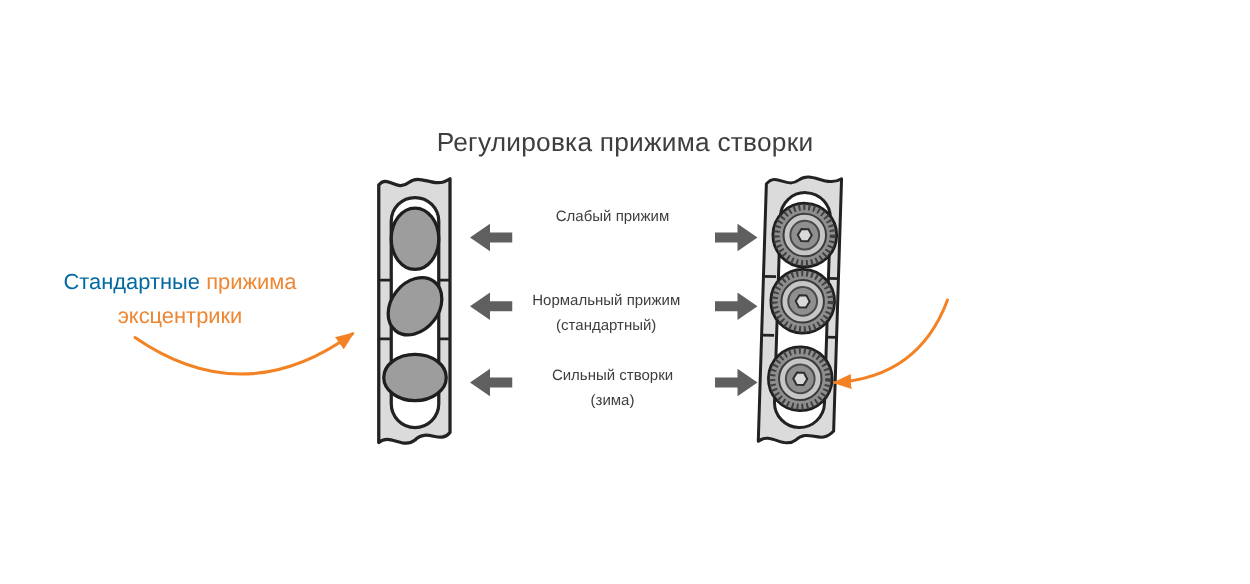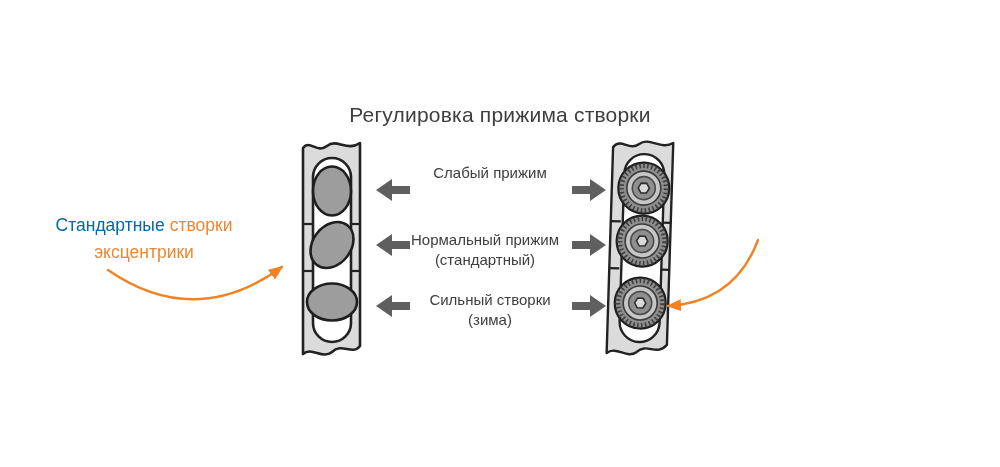--- a/index.html
+++ b/index.html
@@ -9,21 +9,21 @@
   }
   .title{
     position:absolute;top:103px;left:0;width:1000px;text-align:center;
     font-size:21px;font-weight:400;color:#3E3E3E;letter-spacing:.2px;
   }
   .strip{position:absolute;}
   .left-strip{left:294px;top:134px;}
   .right-strip{left:600px;top:132px;transform:rotate(1.8deg);transform-origin:50% 50%;}
   .garrow{position:absolute;width:34px;height:22px;}
   .plabel{
-    position:absolute;text-align:center;font-size:15px;line-height:20px;color:#3E3E3E;
+    position:absolute;text-align:center;font-size:12px;line-height:20px;color:#3E3E3E;
   }
   .ann{
     position:absolute;text-align:center;font-size:17.5px;line-height:27px;
   }
   .ann .t-dark{color:#0369a1;}
   .ann .t-orange{color:#ED8733;}
   .ann .line span + span{margin-left:5px;}
   .overlay{position:absolute;left:0;top:0;pointer-events:none;}
 </style>
 </head>
@@ -105,21 +105,21 @@
   <div class="plabel" style="left:402px;top:230px;width:166px">
     <div>Нормальный прижим</div>
     <div>(стандартный)</div>
   </div>
   <div class="plabel" style="left:407px;top:290px;width:166px">
     <div>Сильный створки</div>
     <div>(зима)</div>
   </div>
 
   <div class="ann" style="left:28px;top:212px;width:232px">
-    <div class="line"><span class="t-dark">Стандартные</span><span class="t-orange">створки</span></div>
+    <div class="line"><span class="t-dark">Стандартные</span><span class="t-orange">прижима</span></div>
     <div class="line"><span class="t-orange">эксцентрики</span></div>
   </div>
 
 
   <svg class="overlay" width="1000" height="467" viewBox="0 0 1000 467">
     <defs>
       <marker id="oarrow" viewBox="0 0 15 12" refX="13" refY="6" markerWidth="15" markerHeight="12" orient="auto" markerUnits="userSpaceOnUse">
         <path d="M0,0 L15,6 L0,12 Z" fill="#F28223"></path>
       </marker>
     </defs>

